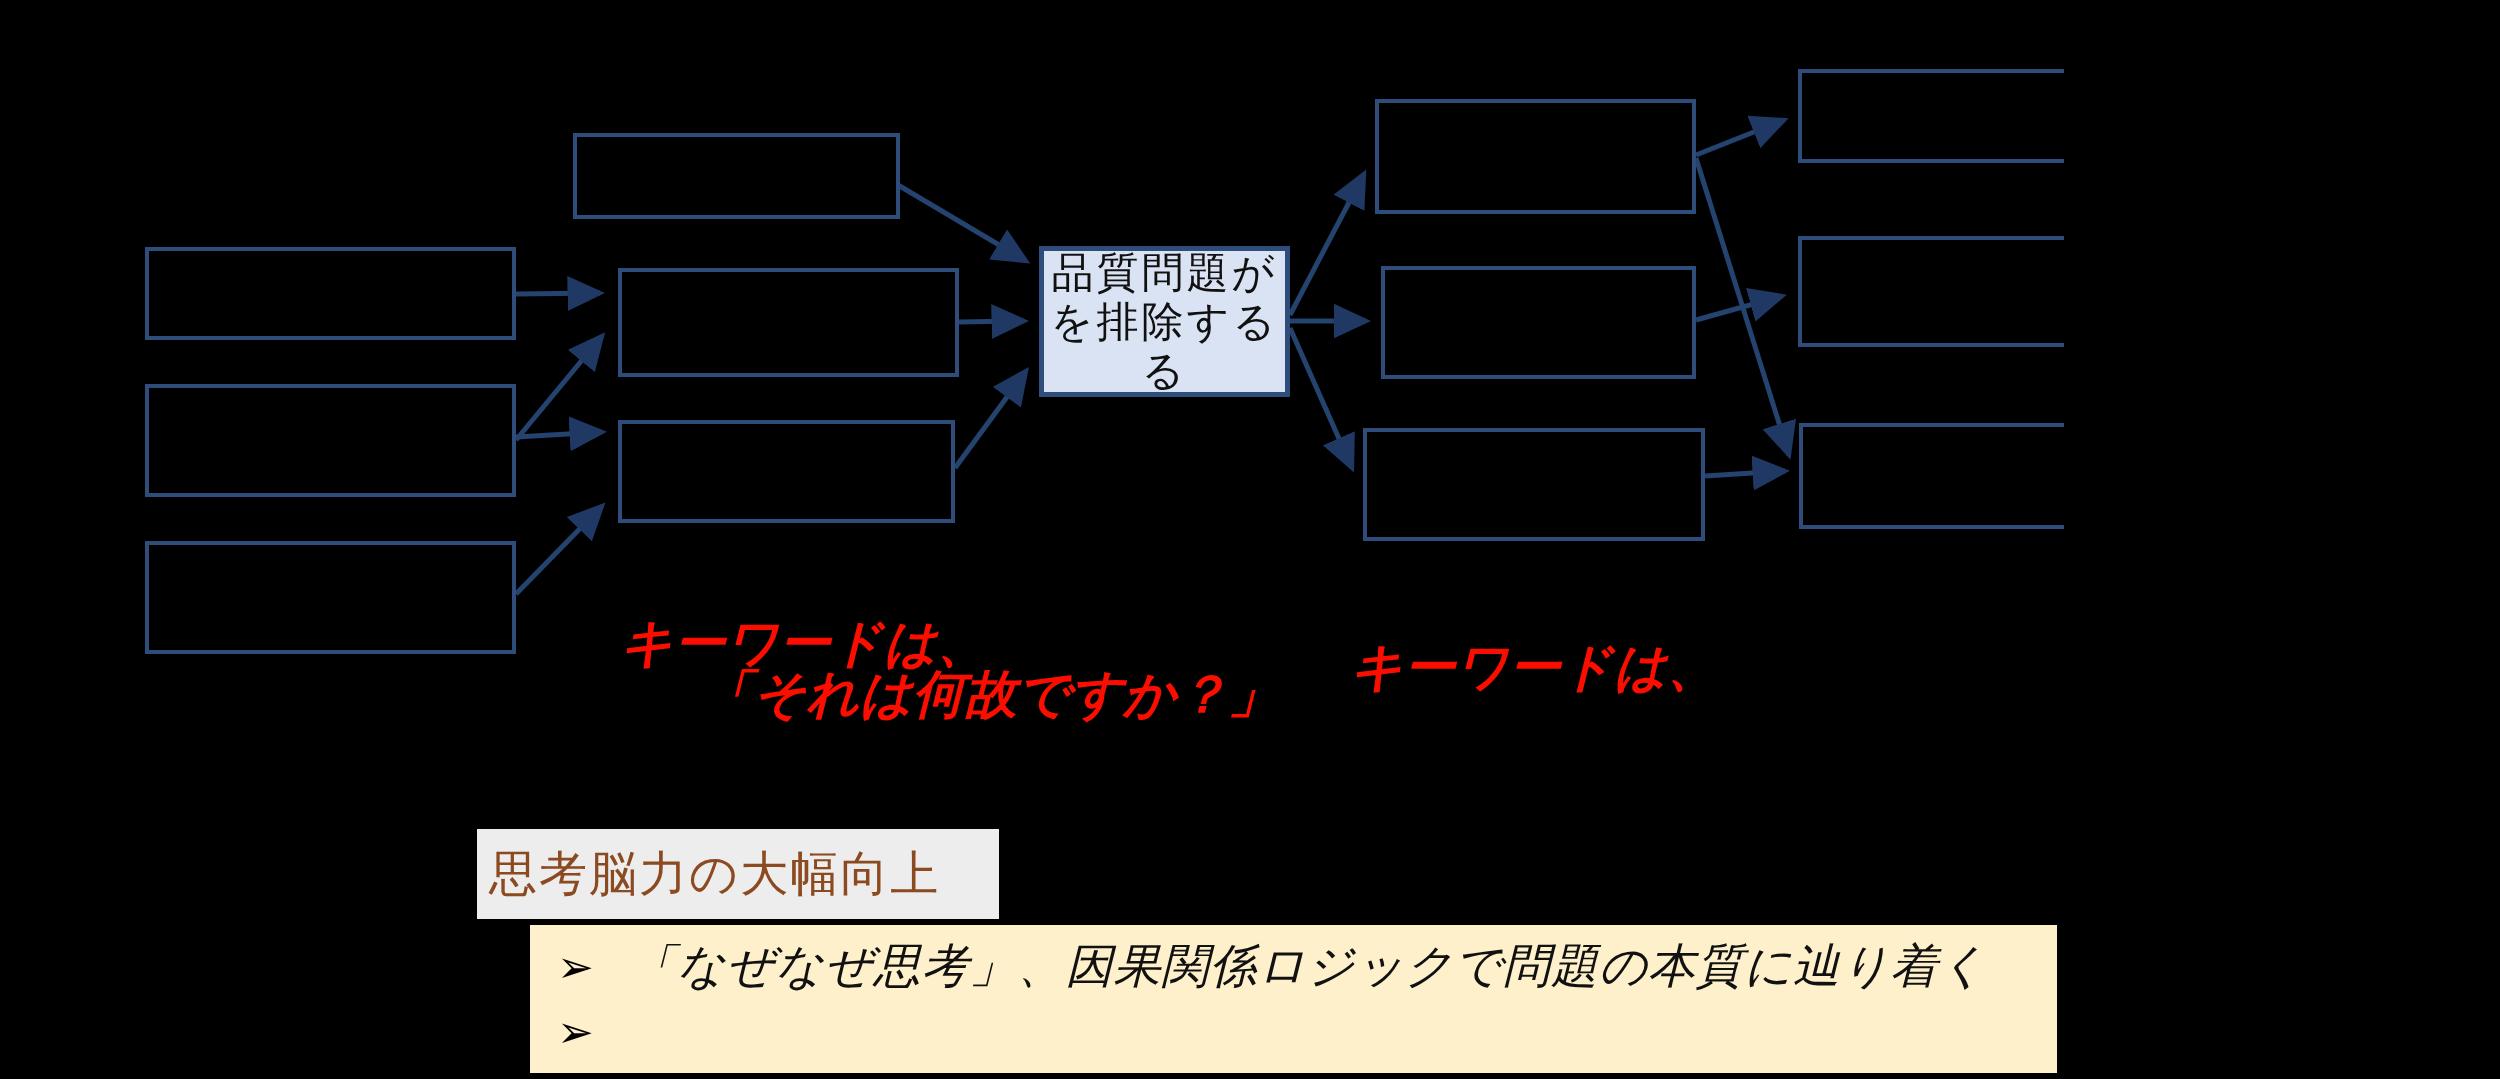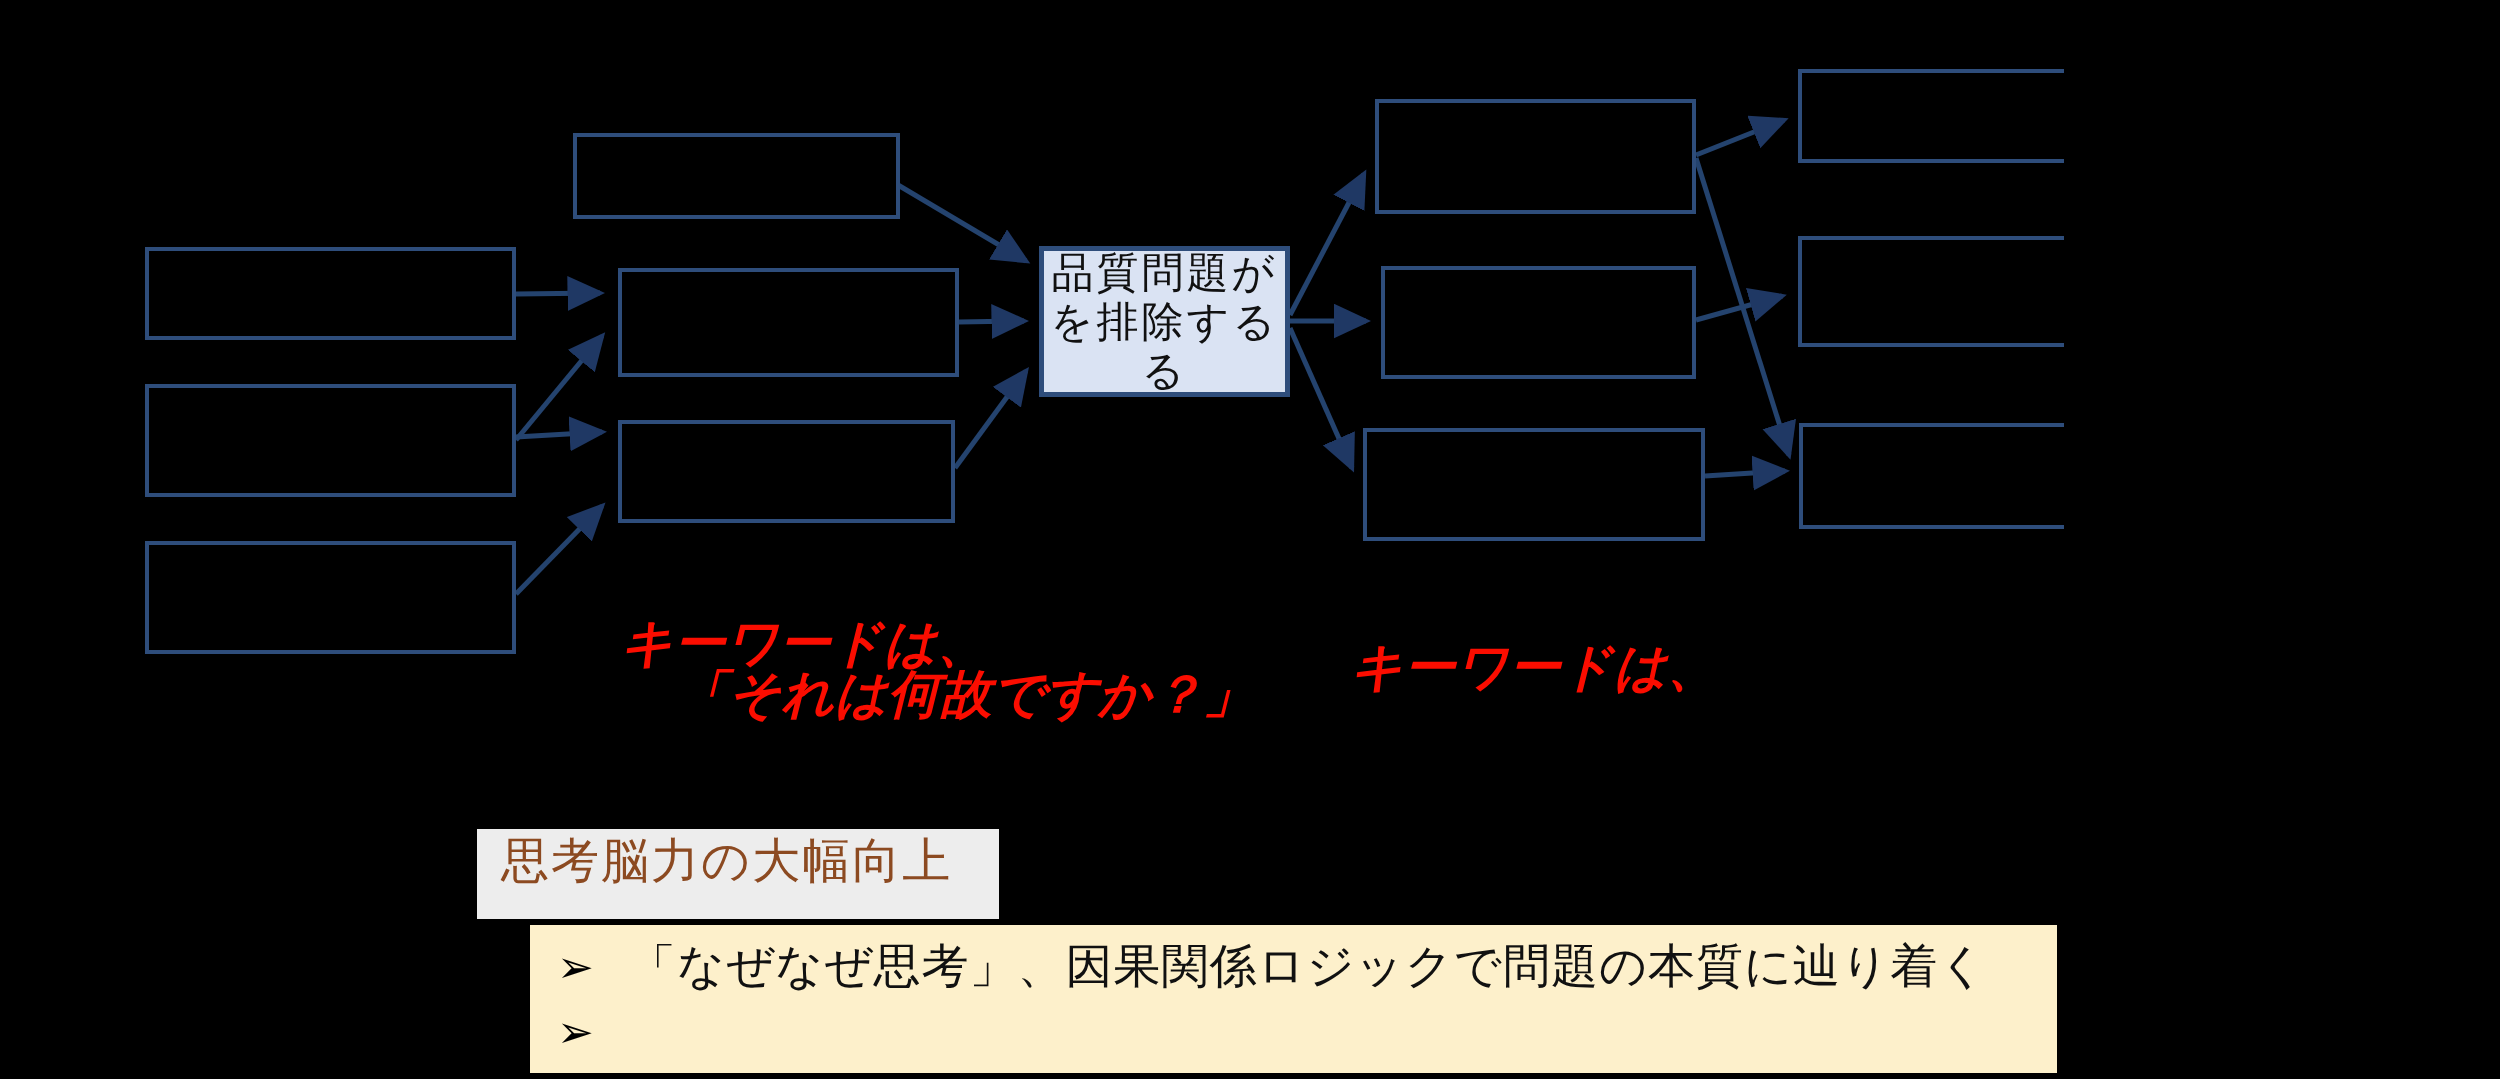--- a/index.html
+++ b/index.html
@@ -9,30 +9,30 @@
   .node.c5b{border-color:#2e4d7b;}
   #center-box{position:absolute;left:1039px;top:246px;width:251px;height:151px;
           background:#dae3f3;border:5px solid #2e4d7b;box-sizing:border-box;
           display:flex;flex-direction:column;align-items:center;justify-content:center;
           color:#111;font-size:42px;line-height:49px;letter-spacing:3px;text-align:center;}
   svg.wires{position:absolute;left:0;top:0;pointer-events:none;}
   .rednote{position:absolute;color:#fb0d00;font-size:52px;line-height:51px;
           font-style:italic;font-weight:bold;font-family:"Liberation Serif","DejaVu Serif",serif;
           white-space:nowrap;}
   .rednote .l2{display:block;}
-  #keyword-note-1 .l2{margin-left:56px;}
+  #keyword-note-1 .l2{margin-left:81px;}
   #keyword-note-2 .l2{margin-left:70px;}
   #label-box{position:absolute;left:477px;top:829px;width:522px;height:90px;background:#ededed;
-          color:#8c4a21;font-size:48px;display:flex;padding-left:24px;
+          color:#8c4a21;font-size:48px;display:flex;align-items:center;padding-left:12px;
           box-sizing:border-box;letter-spacing:2px;}
   #summary-box{position:absolute;left:530px;top:925px;width:1527px;height:148px;background:#fdf0cb;
           color:#111;font-size:47px;box-sizing:border-box;padding:8px 0 0 27px;}
   .bullet-row{display:flex;align-items:baseline;height:66px;line-height:66px;white-space:nowrap;}
   .bullet-glyph{width:72px;font-size:44px;color:#000;}
-  .bullet-text{letter-spacing:1px;}
+  .bullet-text{letter-spacing:1px;font-style:italic;}
 </style>
 </head>
 <body>
 
 <div id="canvas">
 
   <svg class="wires" width="2500" height="1079" viewBox="0 0 2500 1079">
     <defs>
       <marker id="ah" markerWidth="8" markerHeight="8" refX="6.5" refY="3.5" orient="auto">
         <path d="M0,0 L7.5,3.5 L0,7 z" fill="#1f3864"></path>

